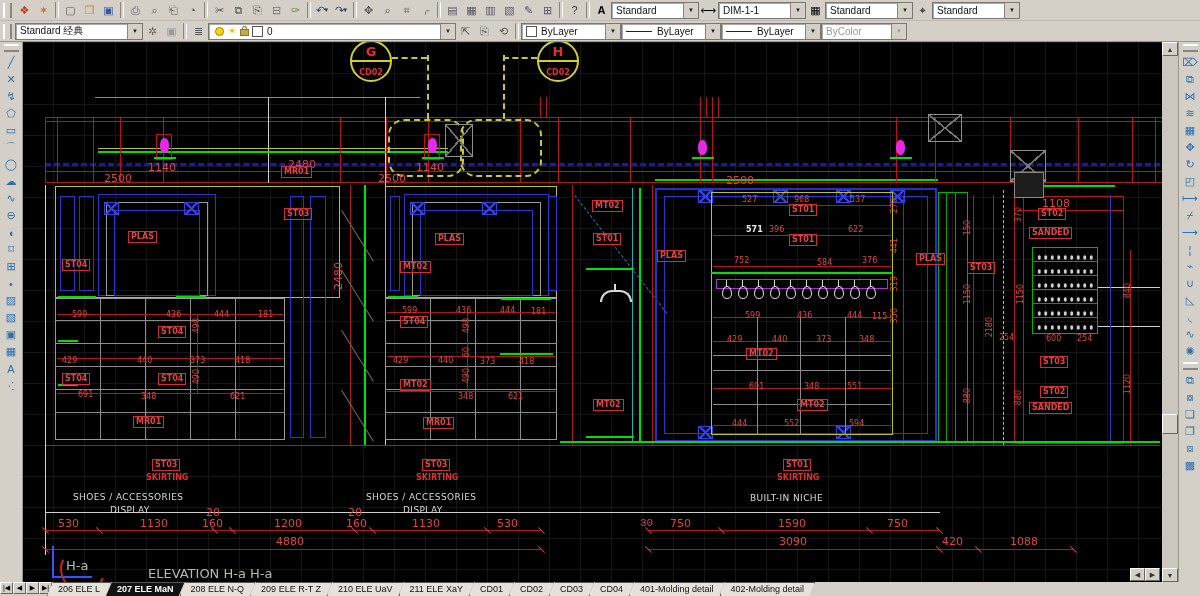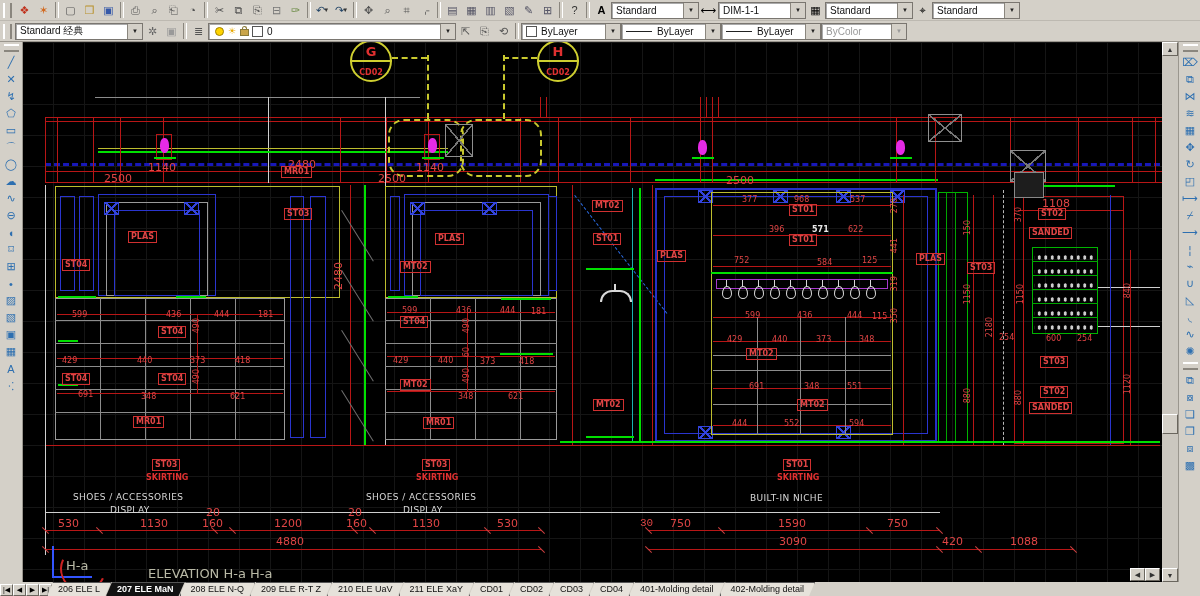--- a/index.html
+++ b/index.html
@@ -35,21 +35,21 @@
   .hgrip{width:15px;height:4px;margin:2px 0;border-top:2px solid #fff;border-bottom:2px solid #8a867e;}
   
   #vsb{position:absolute;left:1162px;top:42px;width:16px;height:540px;background:#cbc7bf;z-index:24;}
   .sbtn{position:absolute;left:0;width:16px;height:14px;background:#d4d0c8;border:1px solid #fff;
     border-right-color:#6a665e;border-bottom-color:#6a665e;font-size:7px;color:#333;display:flex;
     align-items:center;justify-content:center;box-sizing:border-box;}
   #vthumb{position:absolute;left:0;top:372px;width:16px;height:20px;background:#d4d0c8;border:1px solid #fff;
     border-right-color:#6a665e;border-bottom-color:#6a665e;box-sizing:border-box;}
   
   #tabs{position:absolute;left:0;top:582px;width:1200px;height:14px;background:#d4d0c8;display:flex;
-    align-items:flex-end;z-index:40;font-size:9px;}
+    z-index:40;font-size:9px;}
   .tnav{width:13px;height:12px;font-size:7px;display:flex;align-items:center;justify-content:center;
     background:#d4d0c8;border:1px solid #fff;border-right-color:#6a665e;border-bottom-color:#6a665e;box-sizing:border-box;}
   .tab{height:13px;line-height:13px;padding:0 10px;background:#e6e2da;color:#111;border:1px solid #555;
     border-bottom:none;margin-left:-5px;clip-path:polygon(6px 0,100% 0,calc(100% - 6px) 100%,0 100%);white-space:nowrap;}
   .tab.act{background:#121212;color:#fff;font-weight:bold;z-index:2;}
   
   #cnv{position:absolute;inset:0;z-index:1;}
   #blk{position:absolute;left:22px;top:42px;width:1140px;height:540px;background:#000;
     background-image:linear-gradient(#151515 1px,transparent 1px),linear-gradient(90deg,#151515 1px,transparent 1px);
     background-size:31px 31px;}
@@ -353,29 +353,29 @@
     <span class="dm" style="left: 531px; top: 307px;">181</span>
     <span class="dv" style="left: 462px; top: 318px;">490</span>
     <span class="dv" style="left: 462px; top: 347px;">60</span>
     <span class="dm" style="left: 393px; top: 356px;">429</span>
     <span class="dm" style="left: 438px; top: 356px;">440</span>
     <span class="dm" style="left: 480px; top: 357px;">373</span>
     <span class="dm" style="left: 519px; top: 357px;">418</span>
     <span class="dv" style="left: 462px; top: 368px;">490</span>
     <span class="dm" style="left: 458px; top: 392px;">348</span>
     <span class="dm" style="left: 508px; top: 392px;">621</span>
-    <span class="dm" style="left: 742px; top: 195px;">377</span>
+    <span class="dm" style="left: 742px; top: 195px;">527</span>
     <span class="dm" style="left: 794px; top: 195px;">968</span>
     <span class="dm" style="left: 850px; top: 195px;">537</span>
     <span class="dm" style="left: 769px; top: 225px;">396</span>
-    <span class="hd" style="left: 812px; top: 225px;">571</span>
+    <span class="hd" style="left: 746px; top: 225px;">571</span>
     <span class="dm" style="left: 848px; top: 225px;">622</span>
     <span class="dm" style="left: 734px; top: 256px;">752</span>
     <span class="dm" style="left: 817px; top: 258px;">584</span>
-    <span class="dm" style="left: 862px; top: 256px;">125</span>
+    <span class="dm" style="left: 862px; top: 256px;">376</span>
     <span class="dm" style="left: 745px; top: 311px;">599</span>
     <span class="dm" style="left: 797px; top: 311px;">436</span>
     <span class="dm" style="left: 847px; top: 311px;">444</span>
     <span class="dm" style="left: 872px; top: 312px;">115</span>
     <span class="dm" style="left: 727px; top: 335px;">429</span>
     <span class="dm" style="left: 772px; top: 335px;">440</span>
     <span class="dm" style="left: 816px; top: 335px;">373</span>
     <span class="dm" style="left: 859px; top: 335px;">348</span>
     <span class="dm" style="left: 749px; top: 382px;">691</span>
     <span class="dm" style="left: 804px; top: 382px;">348</span>

